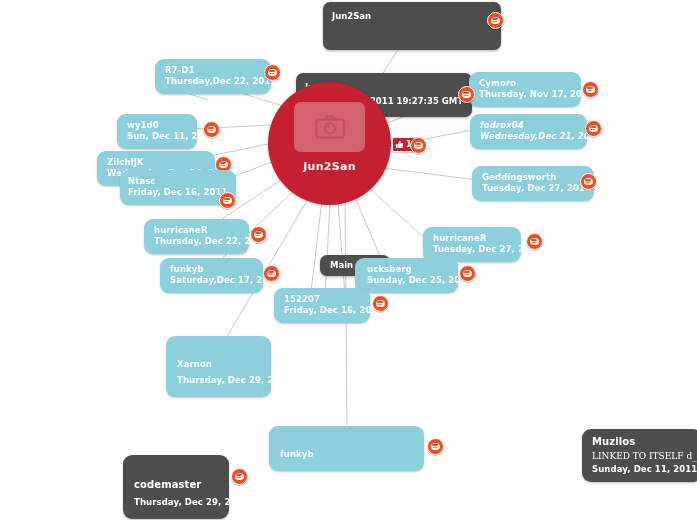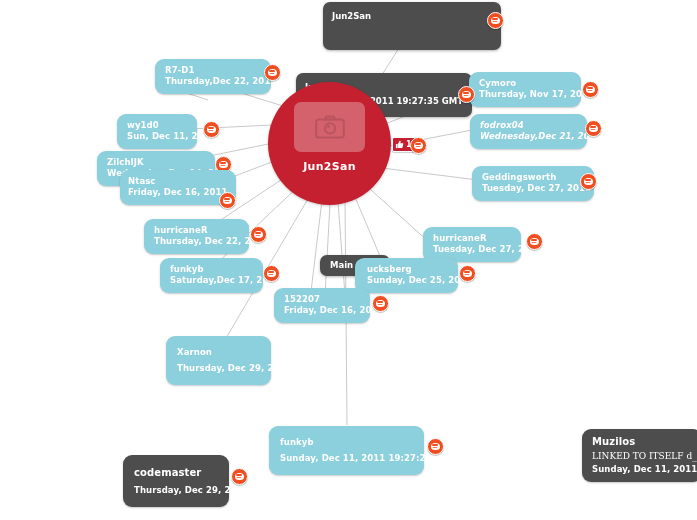--- a/index.html
+++ b/index.html
@@ -41,21 +41,21 @@
     box-shadow: 0 1px 2px rgba(0,0,0,0.22);
     white-space: nowrap;
   }
   .node.blue {
     background: #8ccfdd;
   }
   .node.dark {
     background: #4d4d4d;
   }
   .node.roomy {
-    padding: 8px 11px 9px 11px;
+    padding: 20px 11px 9px 11px;
     line-height: 1.9;
   }
   .node .uname {
     display: block;
   }
   .node .udate {
     display: block;
   }
   .node.dark .uname {
     font-size: 10px;
@@ -340,21 +340,20 @@
   </div>
   <div class="alien" style="left:372px; top:295px;"></div>
 
   <div class="node blue roomy" style="left:166px; top:336px; width:105px;">
     <span class="uname">Xarnon</span>
     <span class="udate">Thursday, Dec 29, 2011</span>
   </div>
 
   <div class="node blue roomy" style="left:269px; top:426px; width:155px;">
     <span class="uname">funkyb</span>
-    <span class="udate">Sunday, Dec 11, 2011 19:27:29 GMT</span>
   </div>
   <div class="alien" style="left:427px; top:438px;"></div>
 
   <div class="node dark roomy" style="left:123px; top:455px; width:106px;">
     <span class="uname">codemaster</span>
     <span class="udate">Thursday, Dec 29, 2011</span>
   </div>
   <div class="alien" style="left:231px; top:468px;"></div>
 
   <div class="node dark" style="left:582px; top:429px; width:120px; line-height:1.45;">

